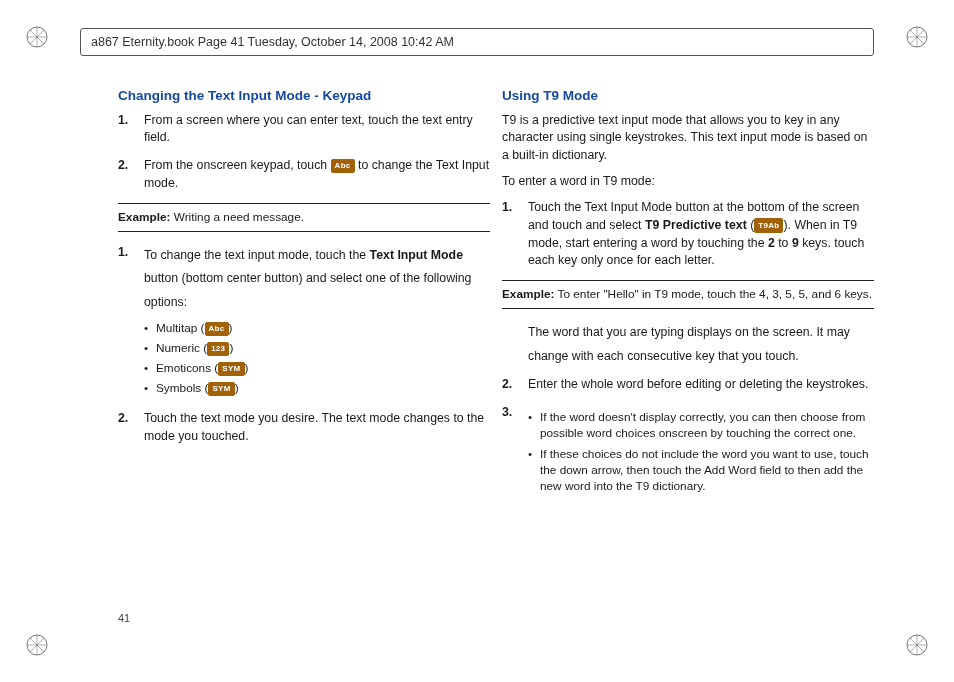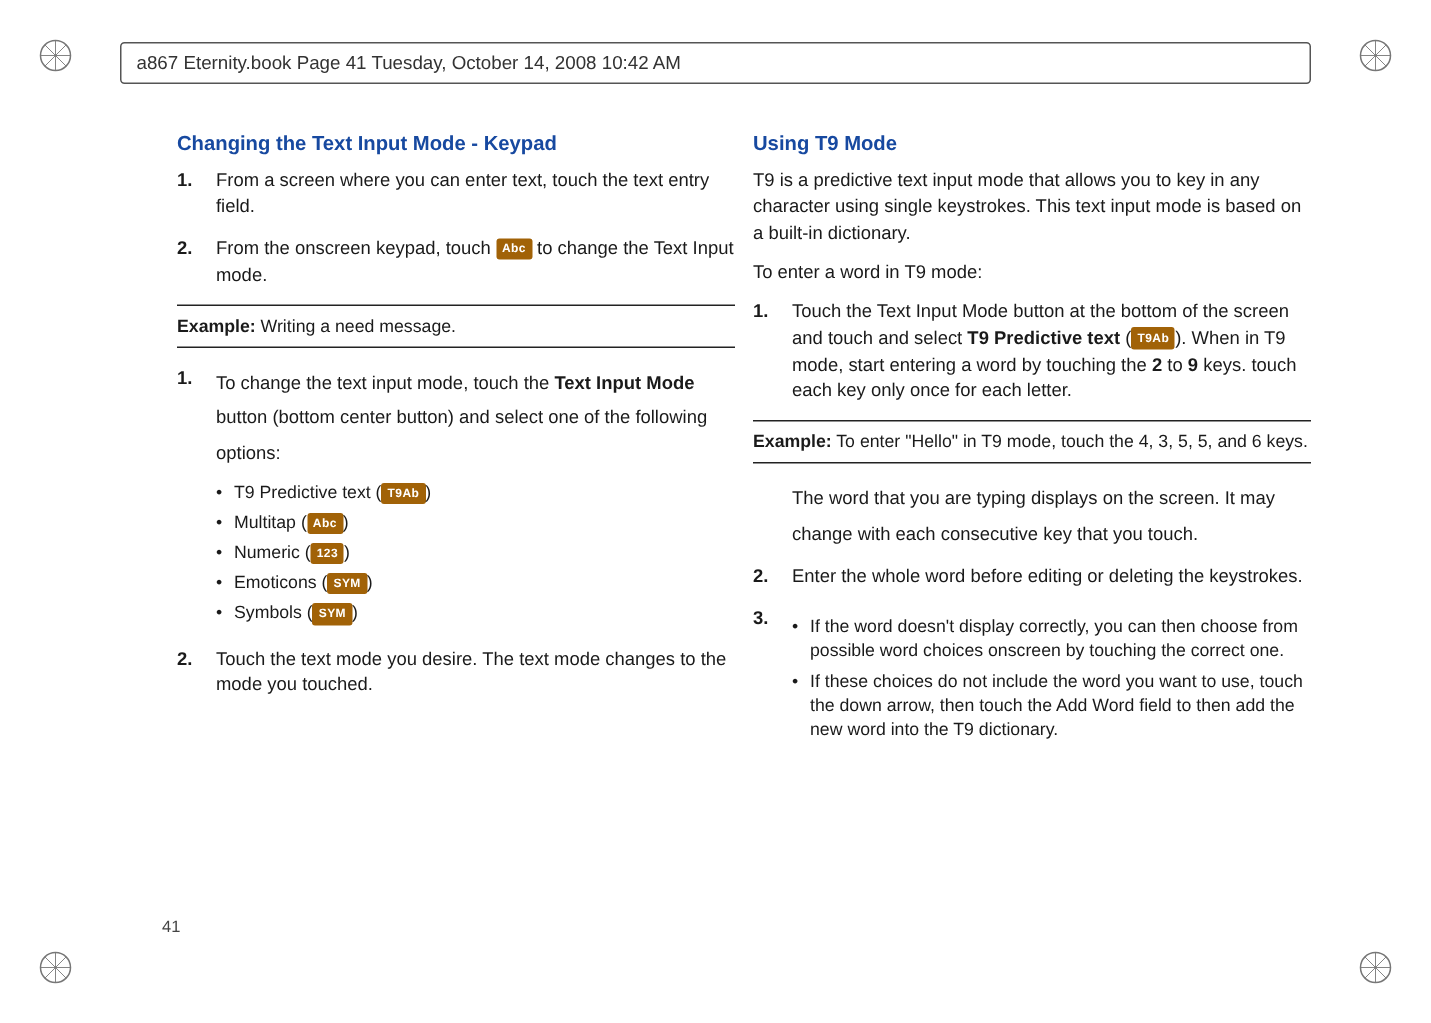--- a/index.html
+++ b/index.html
@@ -21,21 +21,21 @@
   .ol-body { flex: 1; }
   .ol-body .spaced { line-height: 1.9; }
   .bullets { list-style: none; padding-left: 0; margin-top: 6px; }
   .bullets > li { position: relative; padding-left: 12px; margin-bottom: 3px; font-size: 11.8px; }
   .bullets > li::before { content: "•"; position: absolute; left: 0; top: 0; }
   .bullets.tight > li { line-height: 1.35; margin-bottom: 5px; }
   .key { display: inline-block; background: #a16207; color: #fff; font-size: 8px; padding: 1.5px 4px; border-radius: 2px; vertical-align: 1px; font-weight: bold; letter-spacing: .3px; }
   .bold { font-weight: bold; }
   .example-box { border-top: 1.5px solid #222; border-bottom: 1.5px solid #222; padding: 5px 0; margin: 10px 0 12px; font-size: 11.8px; }
   .example-box .lbl { font-weight: bold; }
-  .page-num { position: absolute; left: 108px; bottom: 58px; font-size: 11px; color: #444; }
+  .page-num { position: absolute; left: 118px; bottom: 58px; font-size: 11px; color: #444; }
   .col .indent { padding-left: 26px; }
 </style>
 </head>
 <body>
 
 <div class="page">
 
   <div class="corner-orn tl">
     <svg viewBox="0 0 26 26">
         <circle cx="13" cy="13" r="10" fill="none" stroke="#777" stroke-width="1"></circle>
@@ -108,21 +108,20 @@
       </div>
 
       <ol class="ol">
         <li>
           <span class="ol-num">1.</span>
           <span class="ol-body">
             <span class="spaced" style="display:inline">
               <span>To change the text input mode, touch the </span><span class="bold">Text Input Mode</span><span> button (bottom center button) and select one of the following options:</span>
             </span>
             <ul class="bullets">
-              <li><span>T9 Predictive text (</span><span class="key">T9Ab</span><span>)</span></li>
               <li><span>Multitap (</span><span class="key">Abc</span><span>)</span></li>
               <li><span>Numeric (</span><span class="key">123</span><span>)</span></li>
               <li><span>Emoticons (</span><span class="key">SYM</span><span>)</span></li>
               <li><span>Symbols (</span><span class="key">SYM</span><span>)</span></li>
             </ul>
           </span>
         </li>
         <li>
           <span class="ol-num">2.</span>
           <span class="ol-body spaced">Touch the text mode you desire. The text mode changes to the mode you touched.</span>

